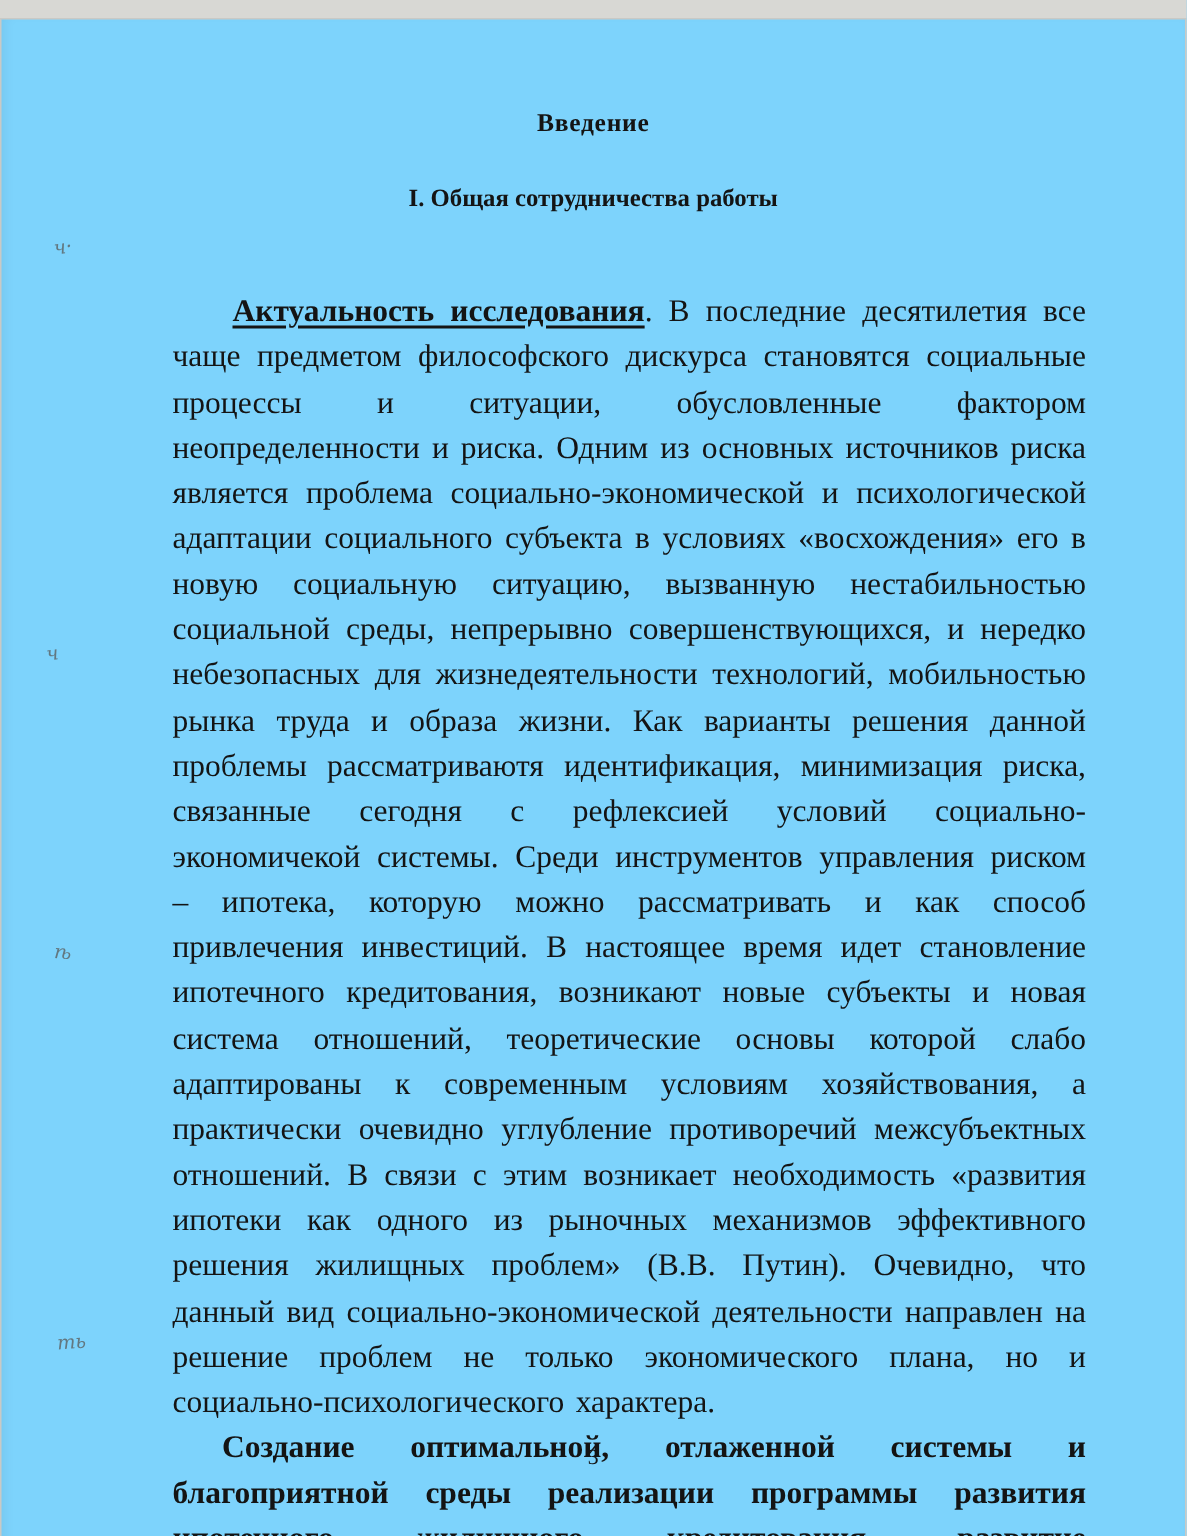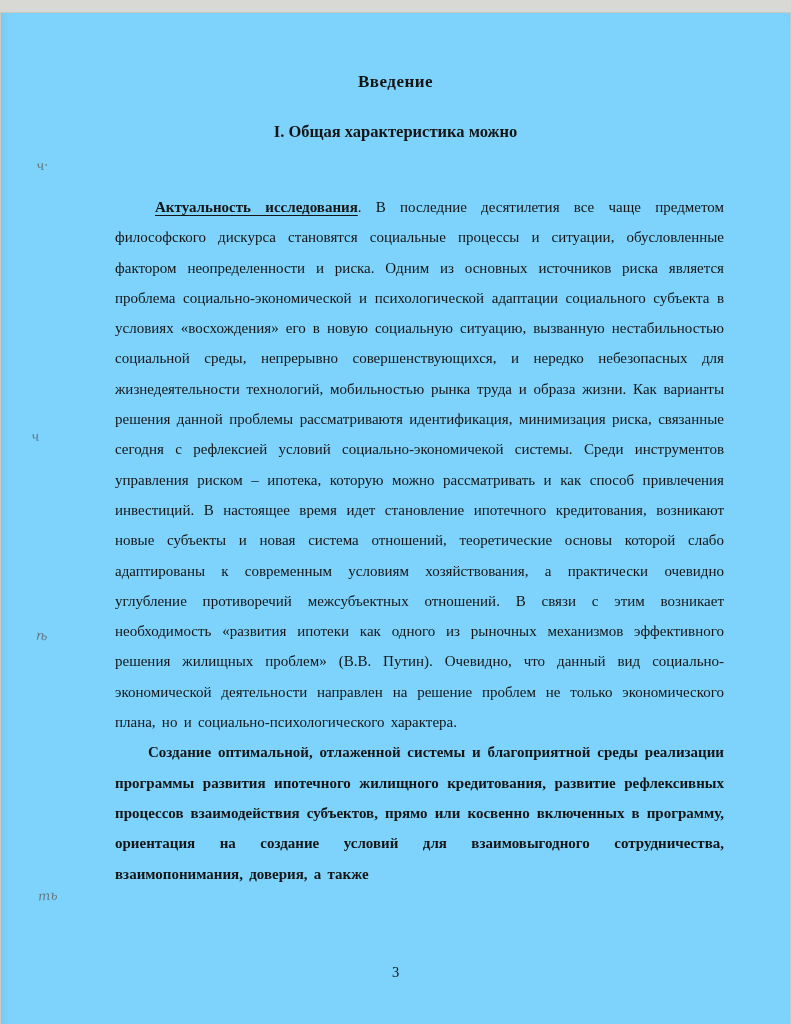--- a/index.html
+++ b/index.html
@@ -34,21 +34,21 @@
     font-weight: bold;
   }
   .text-block {
     position: absolute;
     left: 115px;
     top: 180px;
     width: 609px;
   }
   .para {
     margin: 0;
-    font-size: 15px;
+    font-size: 21px;
     line-height: 30.3px;
     text-align: justify;
     text-indent: 40px;
     word-spacing: 2.5px;
   }
   .para + .para {
     margin-top: 0;
     text-indent: 33px;
     font-weight: bold;
   }
@@ -79,21 +79,21 @@
   .mark-3 { left: 36px; top: 616px; transform: rotate(4deg); }
   .mark-4 { left: 38px; top: 876px; transform: rotate(-4deg); }
 </style>
 </head>
 <body>
 
 <div class="page">
 
   <h1 class="doc-title">Введение</h1>
 
-  <h2 class="doc-subtitle">I. Общая характеристика можно</h2>
+  <h2 class="doc-subtitle">I. Общая сотрудничества работы</h2>
 
   <div class="text-block">
     <p class="para"><span class="lead">Актуальность исследования</span><span>. В последние десятилетия все чаще предметом философского дискурса становятся социальные процессы и ситуации, обусловленные фактором неопределенности и риска. Одним из основных источников риска является проблема социально-экономической и психологической адаптации социального субъекта в условиях «восхождения» его в новую социальную ситуацию, вызванную нестабильностью социальной среды, непрерывно совершенствующихся, и нередко небезопасных для жизнедеятельности технологий, мобильностью рынка труда и образа жизни. Как варианты решения данной проблемы рассматриваютя  идентификация, минимизация риска, связанные сегодня с рефлексией  условий  социально-экономичекой  системы. Среди инструментов управления риском – ипотека, которую можно рассматривать и как способ привлечения инвестиций. В настоящее время идет становление  ипотечного кредитования, возникают новые субъекты  и новая система отношений, теоретические основы которой слабо адаптированы к современным условиям хозяйствования, а практически очевидно углубление противоречий межсубъектных отношений. В связи с этим возникает необходимость  «развития ипотеки как одного из рыночных механизмов эффективного решения жилищных проблем» (В.В. Путин). Очевидно, что данный вид социально-экономической деятельности  направлен на  решение проблем не только экономического плана, но и социально-психологического характера.</span></p>
 
     <p class="para"><span>Создание оптимальной, отлаженной системы и благоприятной среды реализации программы развития ипотечного жилищного кредитования, развитие рефлексивных процессов  взаимодействия субъектов, прямо или косвенно включенных в программу, ориентация на создание условий для взаимовыгодного сотрудничества, взаимопонимания, доверия, а также</span></p>
   </div>
 
   <span class="margin-mark mark-1">ч·</span>
   <span class="margin-mark mark-2">ч</span>
   <span class="margin-mark mark-3">ѣ</span>

